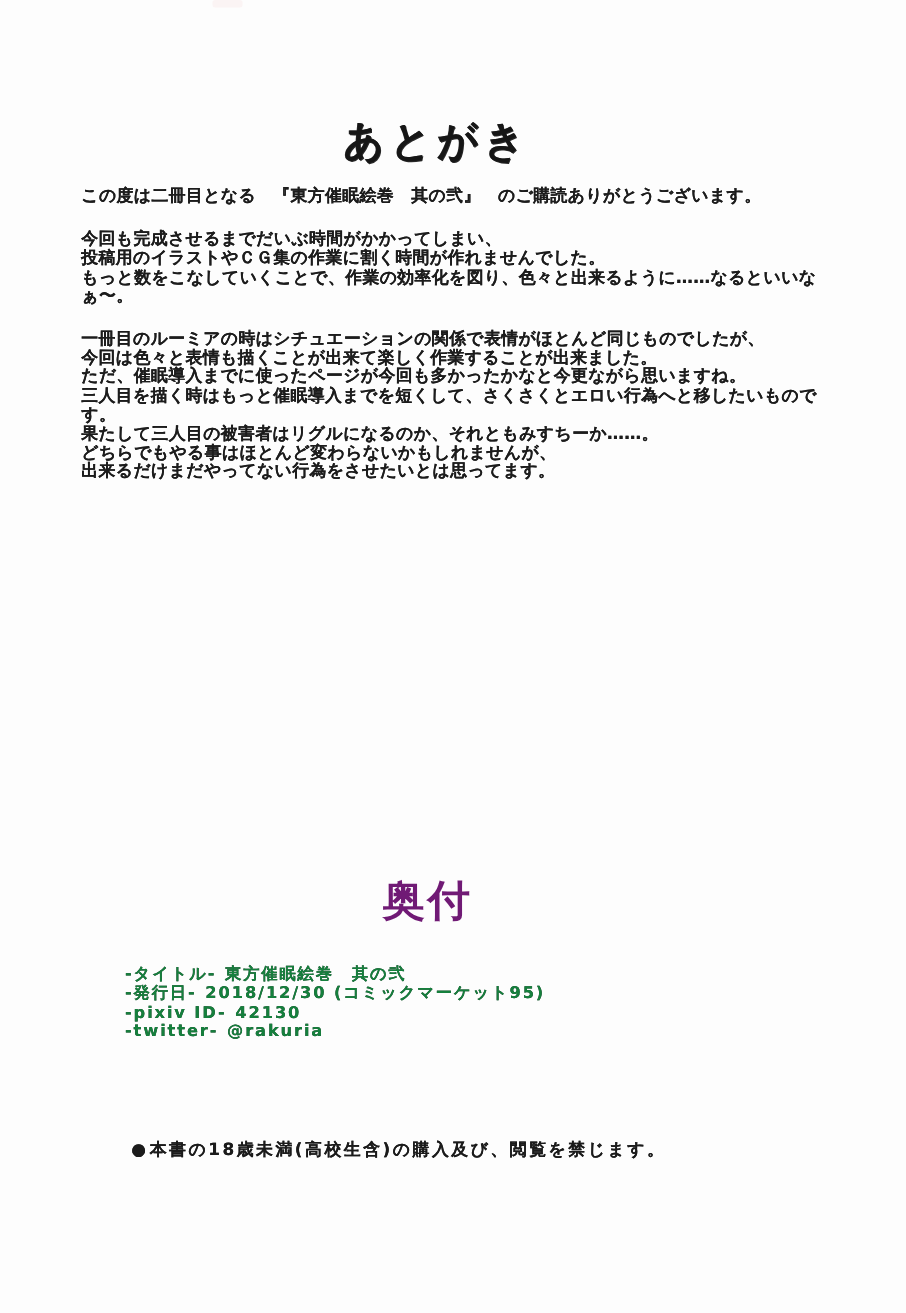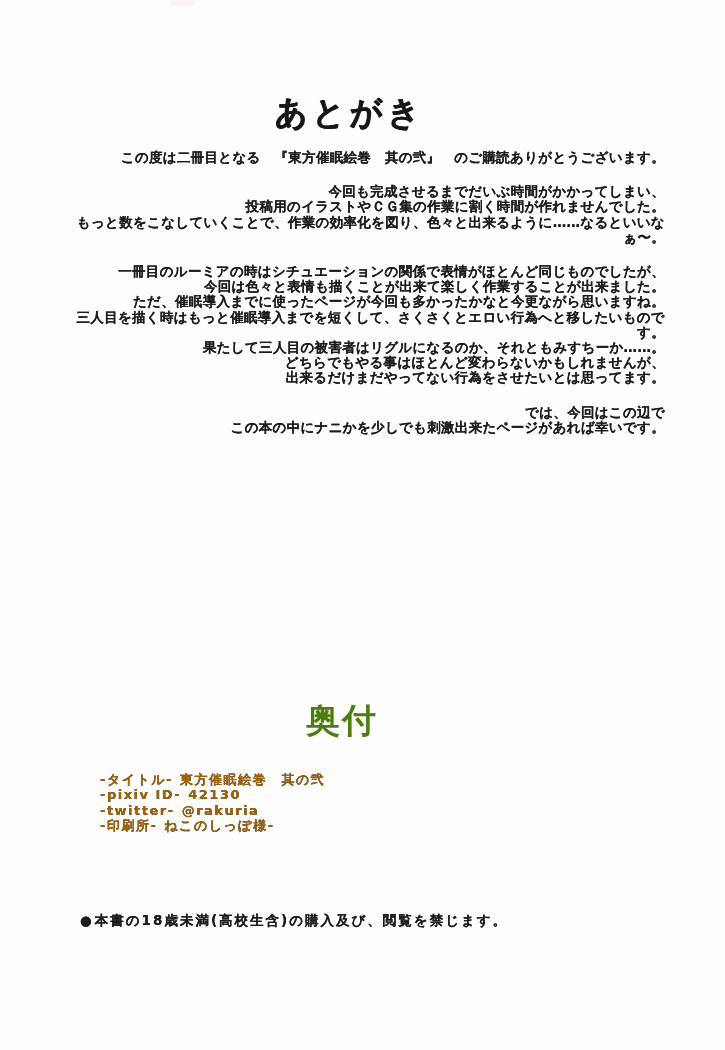--- a/index.html
+++ b/index.html
@@ -43,54 +43,53 @@
     position: absolute;
     left: 65px;
     top: 150px;
     width: 600px;
     font-size: 13.5px;
     line-height: 15.2px;
     font-weight: 700;
     letter-spacing: 0.3px;
     color: #1c1c1c;
     text-shadow: 0 0 0.5px #2b2b2b;
-    text-align: right;
   }
   .afterword-body .para {
     margin: 0 0 19px 0;
     white-space: pre-line;
   }
   .colophon-title {
     position: absolute;
     left: 0;
     top: 698px;
     width: 684px;
     text-align: center;
     font-size: 34px;
     font-weight: 800;
     letter-spacing: 2px;
-    color: #4d7c0f;
+    color: #701a75;
   }
   .colophon-list {
     position: absolute;
     left: 100px;
     top: 772px;
     font-size: 13px;
     line-height: 15.4px;
     font-weight: 700;
     letter-spacing: 1.5px;
-    color: #a16207;
+    color: #15803d;
     text-shadow: 0 0 0.4px #2b2b2b;
   }
   .colophon-line .label {
     margin-right: 7px;
   }
   .notices {
     position: absolute;
-    left: 80px;
+    left: 105px;
     top: 911px;
     font-size: 13.5px;
     line-height: 18.5px;
     font-weight: 700;
     letter-spacing: 2px;
     color: #1b1b1b;
     text-shadow: 0 0 0.4px #2b2b2b;
   }
   .notice-line .bullet {
     margin-right: 1px;
@@ -114,47 +113,45 @@
 もっと数をこなしていくことで、作業の効率化を図り、色々と出来るように……なるといいなぁ〜。</p>
 
       <p class="para">一冊目のルーミアの時はシチュエーションの関係で表情がほとんど同じものでしたが、
 今回は色々と表情も描くことが出来て楽しく作業することが出来ました。
 ただ、催眠導入までに使ったページが今回も多かったかなと今更ながら思いますね。
 三人目を描く時はもっと催眠導入までを短くして、さくさくとエロい行為へと移したいものです。
 果たして三人目の被害者はリグルになるのか、それともみすちーか……。
 どちらでもやる事はほとんど変わらないかもしれませんが、
 出来るだけまだやってない行為をさせたいとは思ってます。</p>
 
-      <p class="para">では、今回はこの辺で
-この本の中にナニかを少しでも刺激出来たページがあれば幸いです。</p>
     </div>
 
   <div class="colophon-title">奥付</div>
 
   <div class="colophon-list">
 
       <div class="colophon-line">
         <span class="label">-タイトル-</span><span class="value">東方催眠絵巻　其の弐</span>
       </div>
 
+      <div class="colophon-line">
+        <span class="label">-発行日-</span><span class="value">2018/12/30 (コミックマーケット95)</span>
+      </div>
 
 
 
       <div class="colophon-line">
         <span class="label">-pixiv ID-</span><span class="value">42130</span>
       </div>
 
       <div class="colophon-line">
         <span class="label">-twitter-</span><span class="value">@rakuria</span>
       </div>
 
 
-      <div class="colophon-line">
-        <span class="label">-印刷所-</span><span class="value">ねこのしっぽ様-</span>
-      </div>
     </div>
 
   <div class="notices">
 
       <div class="notice-line">
         <span class="bullet">●</span><span>本書の18歳未満(高校生含)の購入及び、閲覧を禁じます。</span>
       </div>
 
     </div>
 

